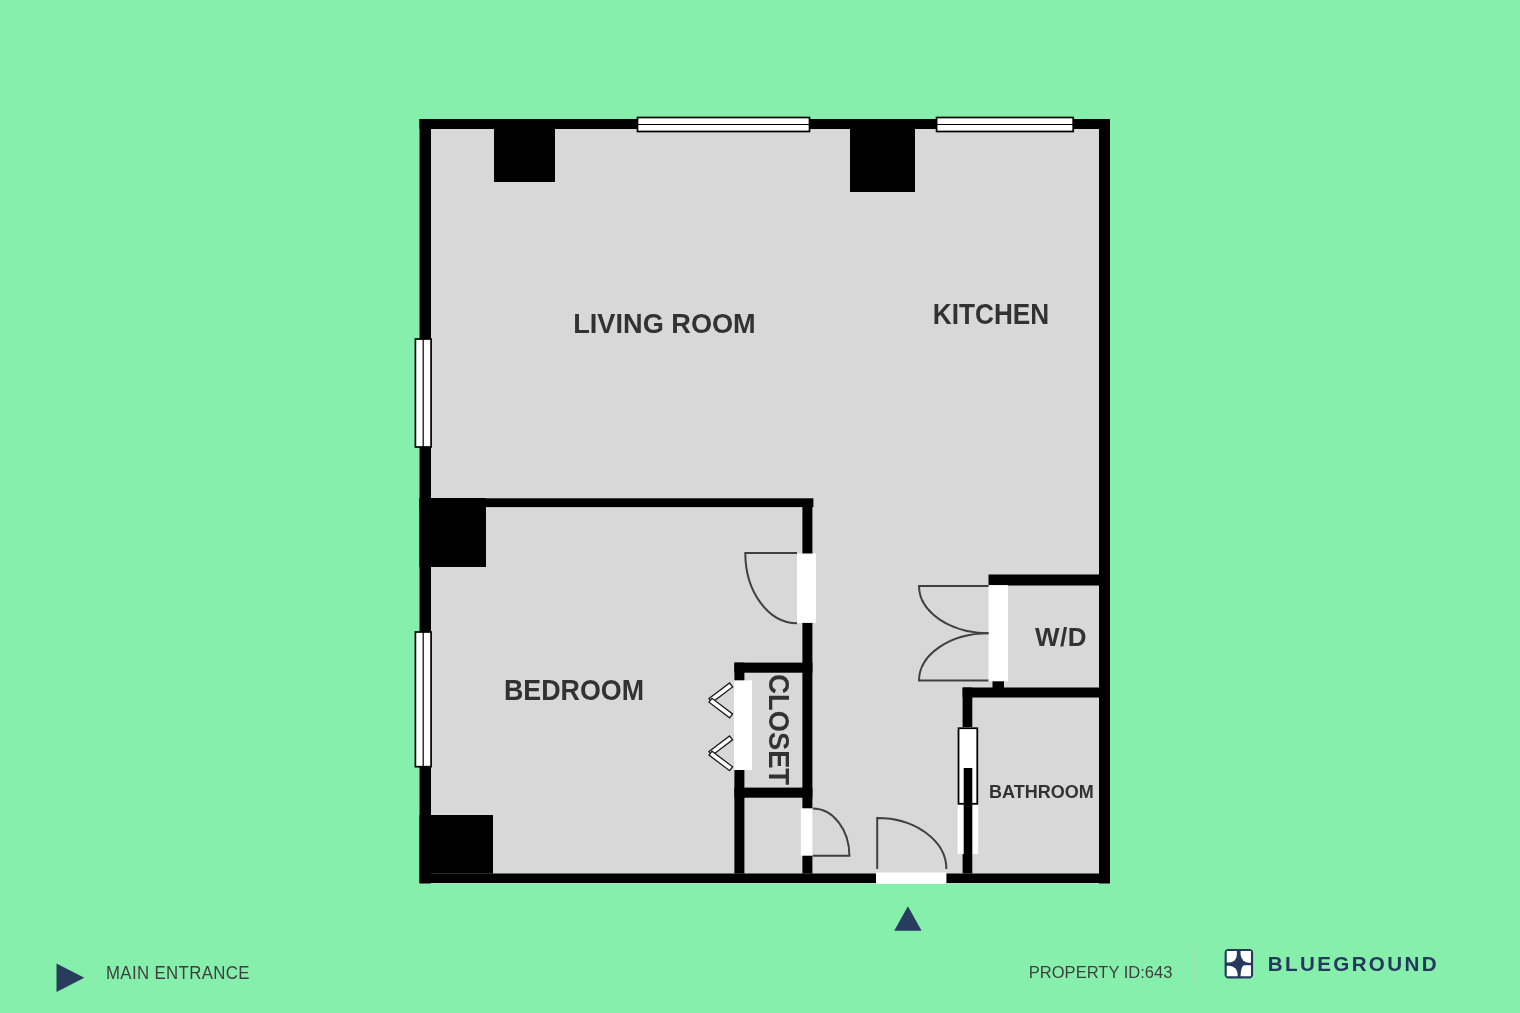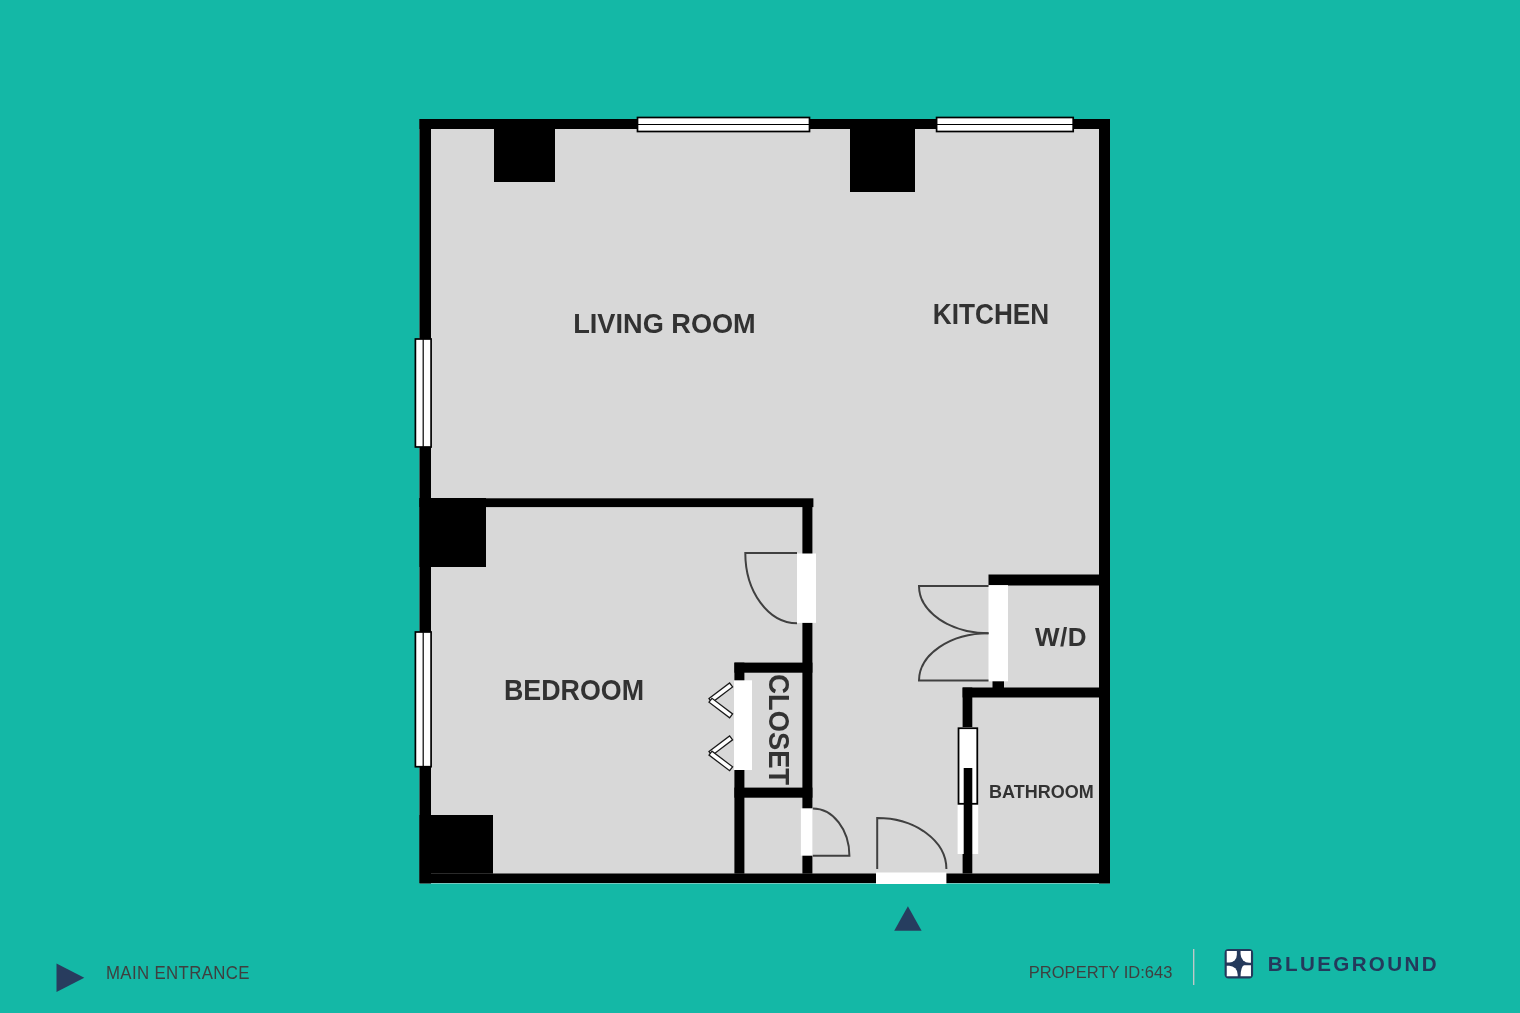--- a/index.html
+++ b/index.html
@@ -1,16 +1,16 @@
 <!DOCTYPE html>
 <html><head>
 <meta charset="utf-8">
 <style>
 html,body{margin:0;padding:0;background:#fff;}
-#page{position:relative;width:1520px;height:1013px;background:#14b8a6;overflow:hidden;}
+#page{position:relative;width:1520px;height:1013px;background:#86efac;overflow:hidden;}
 svg{display:block;}
 text{font-family:"Liberation Sans",sans-serif;}
 </style>
 </head>
 <body>
 <div id="page">
 <svg width="1520" height="1013" viewBox="0 0 1520 1013" style="will-change:transform;transform:translateZ(0)">
 <defs>
         <filter id="soft" x="-2%" y="-2%" width="104%" height="104%">
           <feGaussianBlur stdDeviation="0.45"></feGaussianBlur>

